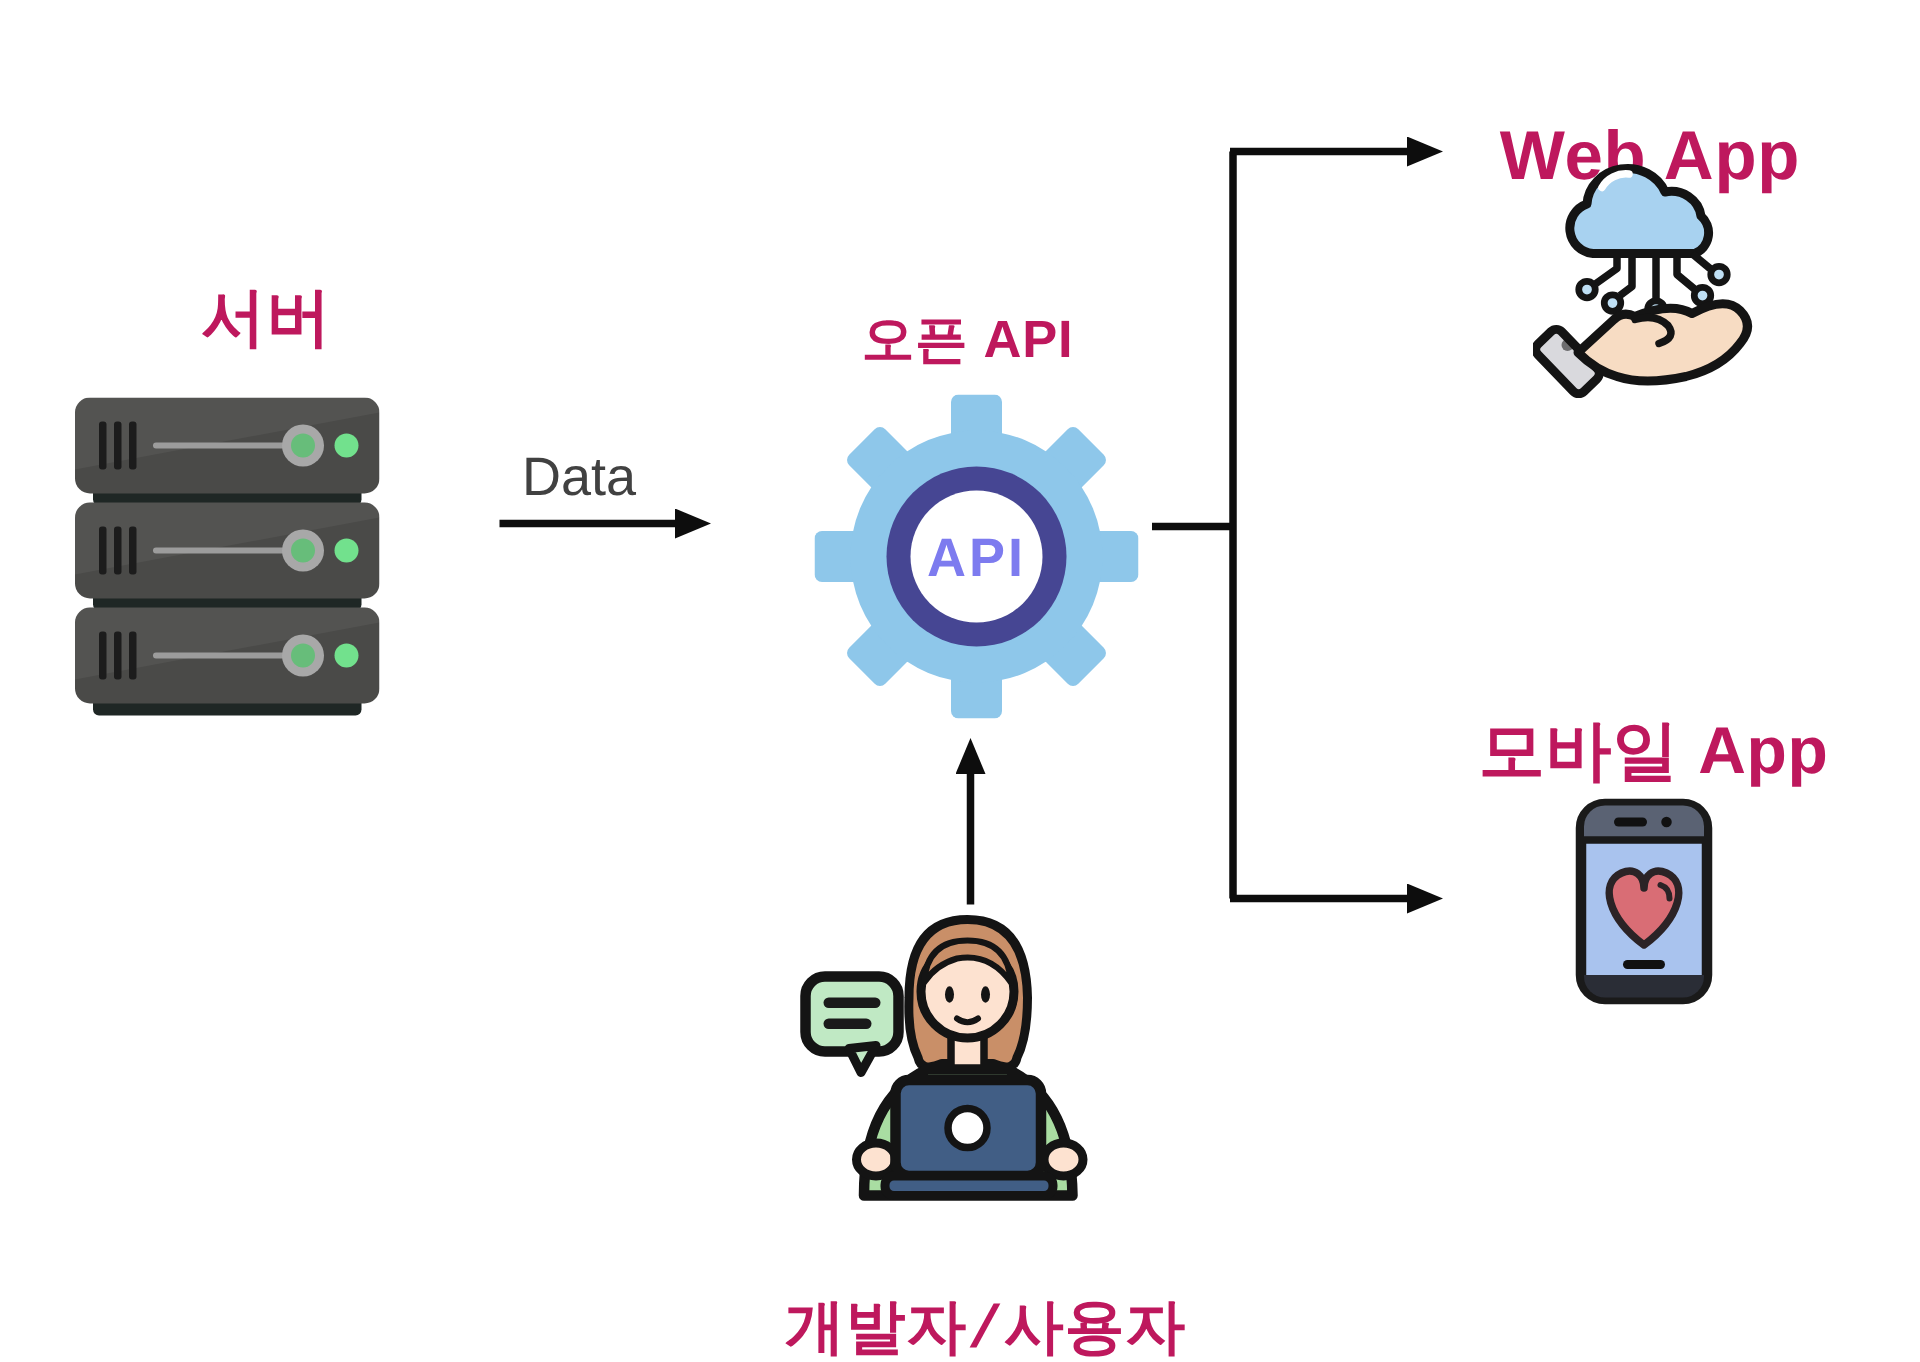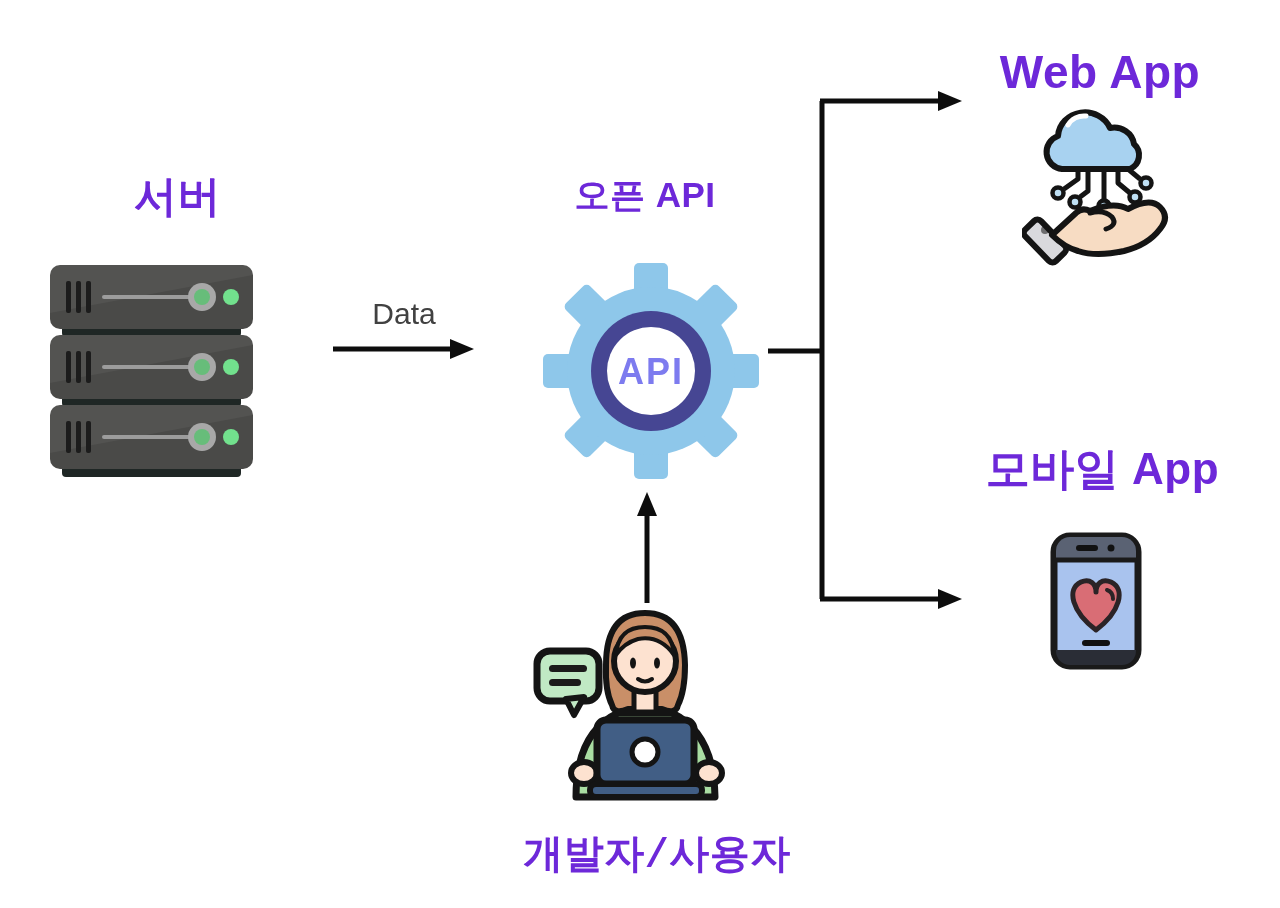--- a/index.html
+++ b/index.html
@@ -6,35 +6,36 @@
   .canvas{
     position:relative;
     width:1280px;height:908px;
     background:#ffffff;
     overflow:hidden;
     font-family:"Liberation Sans", sans-serif;
   }
   .node-label{
     position:absolute;
     font-weight:bold;
-    color:#6d28d9;
+    color:#be185d;
     text-align:center;
     white-space:nowrap;
     letter-spacing:0.5px;
+    margin-top:31px;
   }
-  .lbl-server   {left:60px;  top:168px; width:235px; font-size:43px;text-align:center;}
+  .lbl-server   {left:60px;  top:152px; width:235px; font-size:43px;text-align:center;}
   .lbl-api      {left:515px; top:172px; width:260px; font-size:35px;}
   .lbl-webapp   {left:990px; top:45px;  width:220px; font-size:46px;}
   .lbl-mobile   {left:985px; top:440px; width:235px; font-size:44px;}
   .lbl-dev      {left:507px; top:826px; width:300px; font-size:40px;font-family:Liberation Mono, monospace;}
   .edge-label{
     position:absolute;
     left:348px; top:297px; width:112px;
-    font-size:30px; font-weight:400;
-    color:#414141; text-align:center;
+    font-size:36px; font-weight:400;
+    color:#414141; text-align:left;
   }
   .icon{position:absolute;}
   .ic-server {left:50px;   top:265px;}
   .ic-gear   {left:543px;  top:263px;}
   .ic-webapp {left:1022px; top:103px;}
   .ic-mobile {left:1050px; top:532px;}
   .ic-dev    {left:528px;  top:605px;}
   .arrows{position:absolute; left:0; top:0;}
 </style>
 </head>

